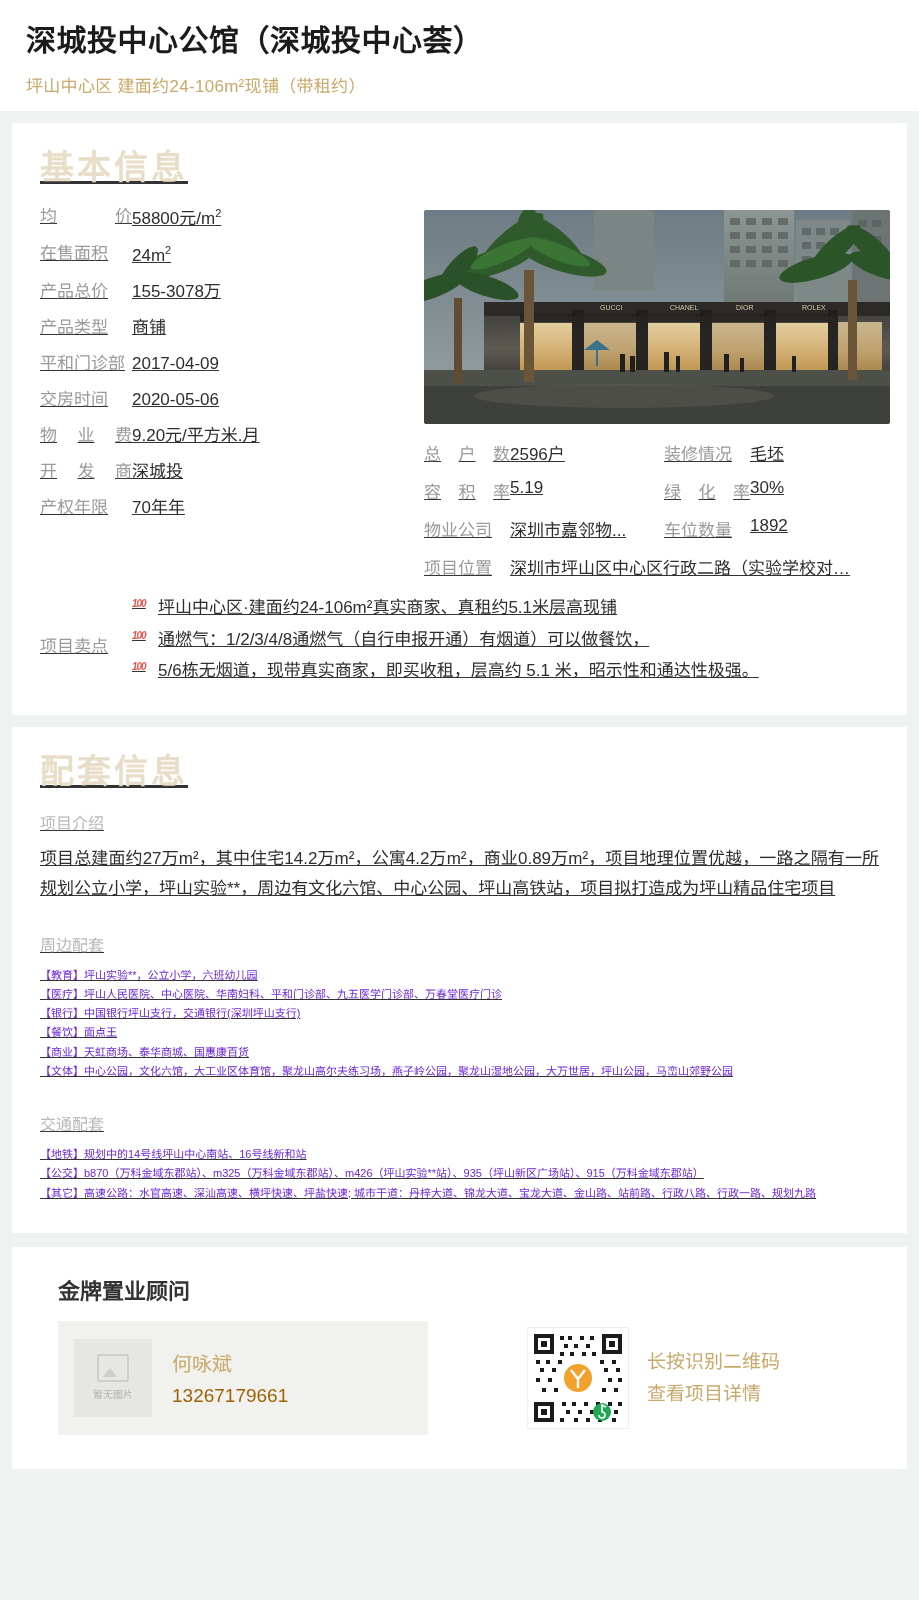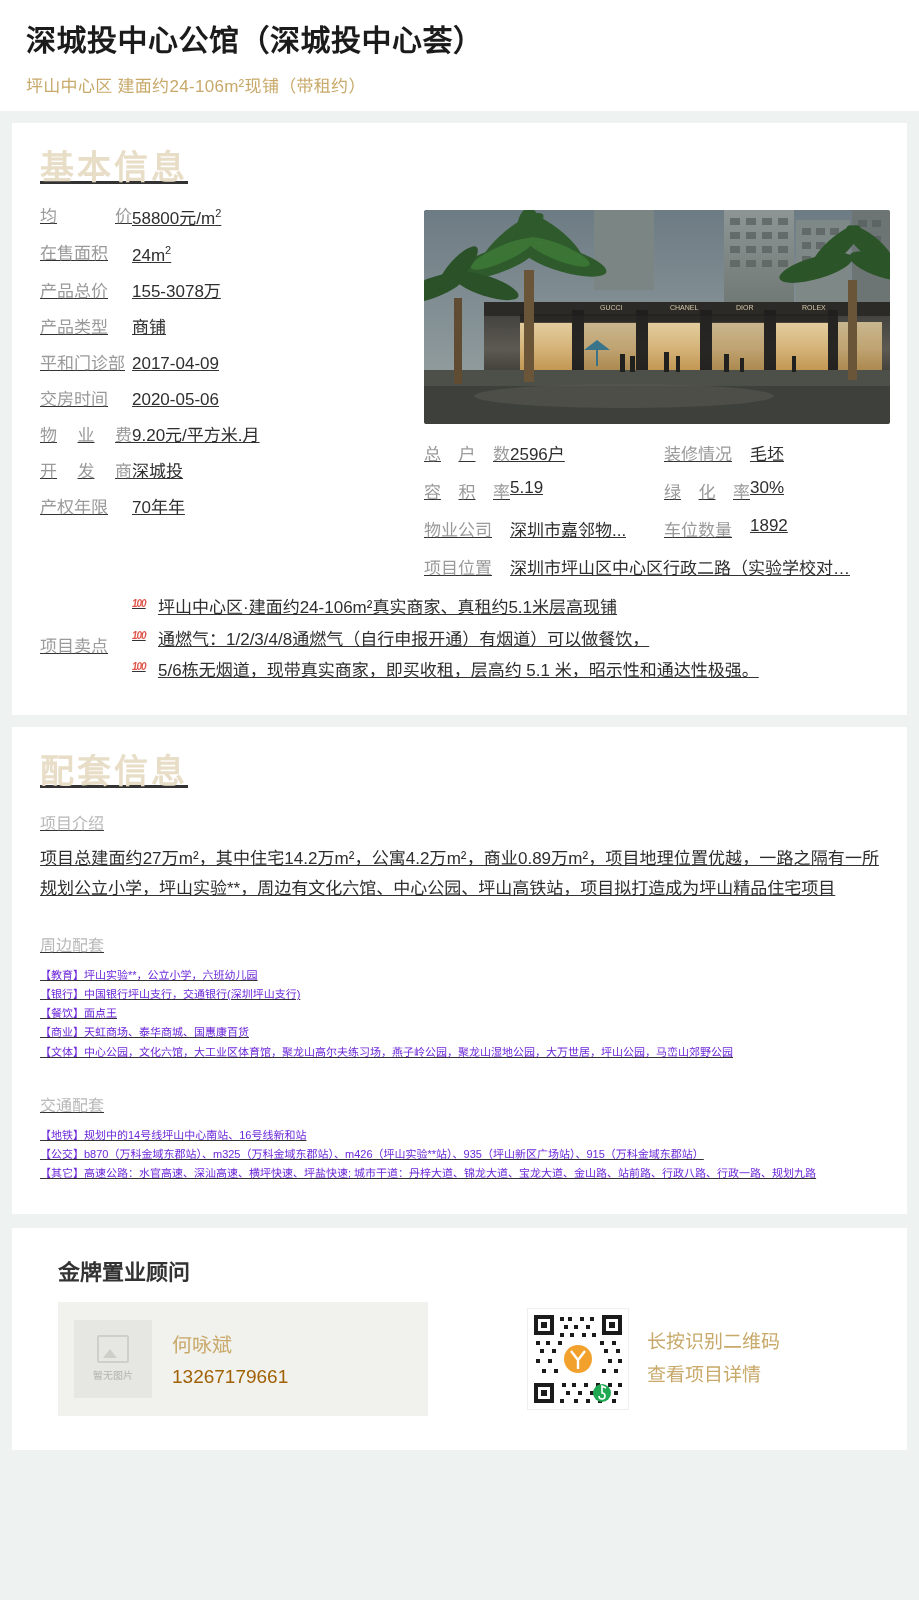--- a/index.html
+++ b/index.html
@@ -597,20 +597,21 @@
     <div class="section-title">配套信息</div>
 
     <div class="sub-head">项目介绍</div>
     <p class="para">项目总建面约27万m²，其中住宅14.2万m²，公寓4.2万m²，商业0.89万m²，项目地理位置优越，一路之隔有一所规划公立小学，坪山实验**，周边有文化六馆、中心公园、坪山高铁站，项目拟打造成为坪山精品住宅项目</p>
 
     <div class="gap"></div>
 
     <div class="sub-head">周边配套</div>
     <div class="bullets">
       <div class="bullet">【教育】坪山实验**，公立小学，六班幼儿园</div>
+      <div class="bullet">【医疗】坪山人民医院、中心医院、华南妇科、平和门诊部、九五医学门诊部、万春堂医疗门诊</div>
       <div class="bullet">【银行】中国银行坪山支行，交通银行(深圳坪山支行)</div>
       <div class="bullet">【餐饮】面点王</div>
       <div class="bullet">【商业】天虹商场、泰华商城、国惠康百货</div>
       <div class="bullet">【文体】中心公园，文化六馆，大工业区体育馆，聚龙山高尔夫练习场，燕子岭公园，聚龙山湿地公园，大万世居，坪山公园，马峦山郊野公园</div>
     </div>
 
     <div class="gap"></div>
 
     <div class="sub-head">交通配套</div>
     <div class="bullets">

